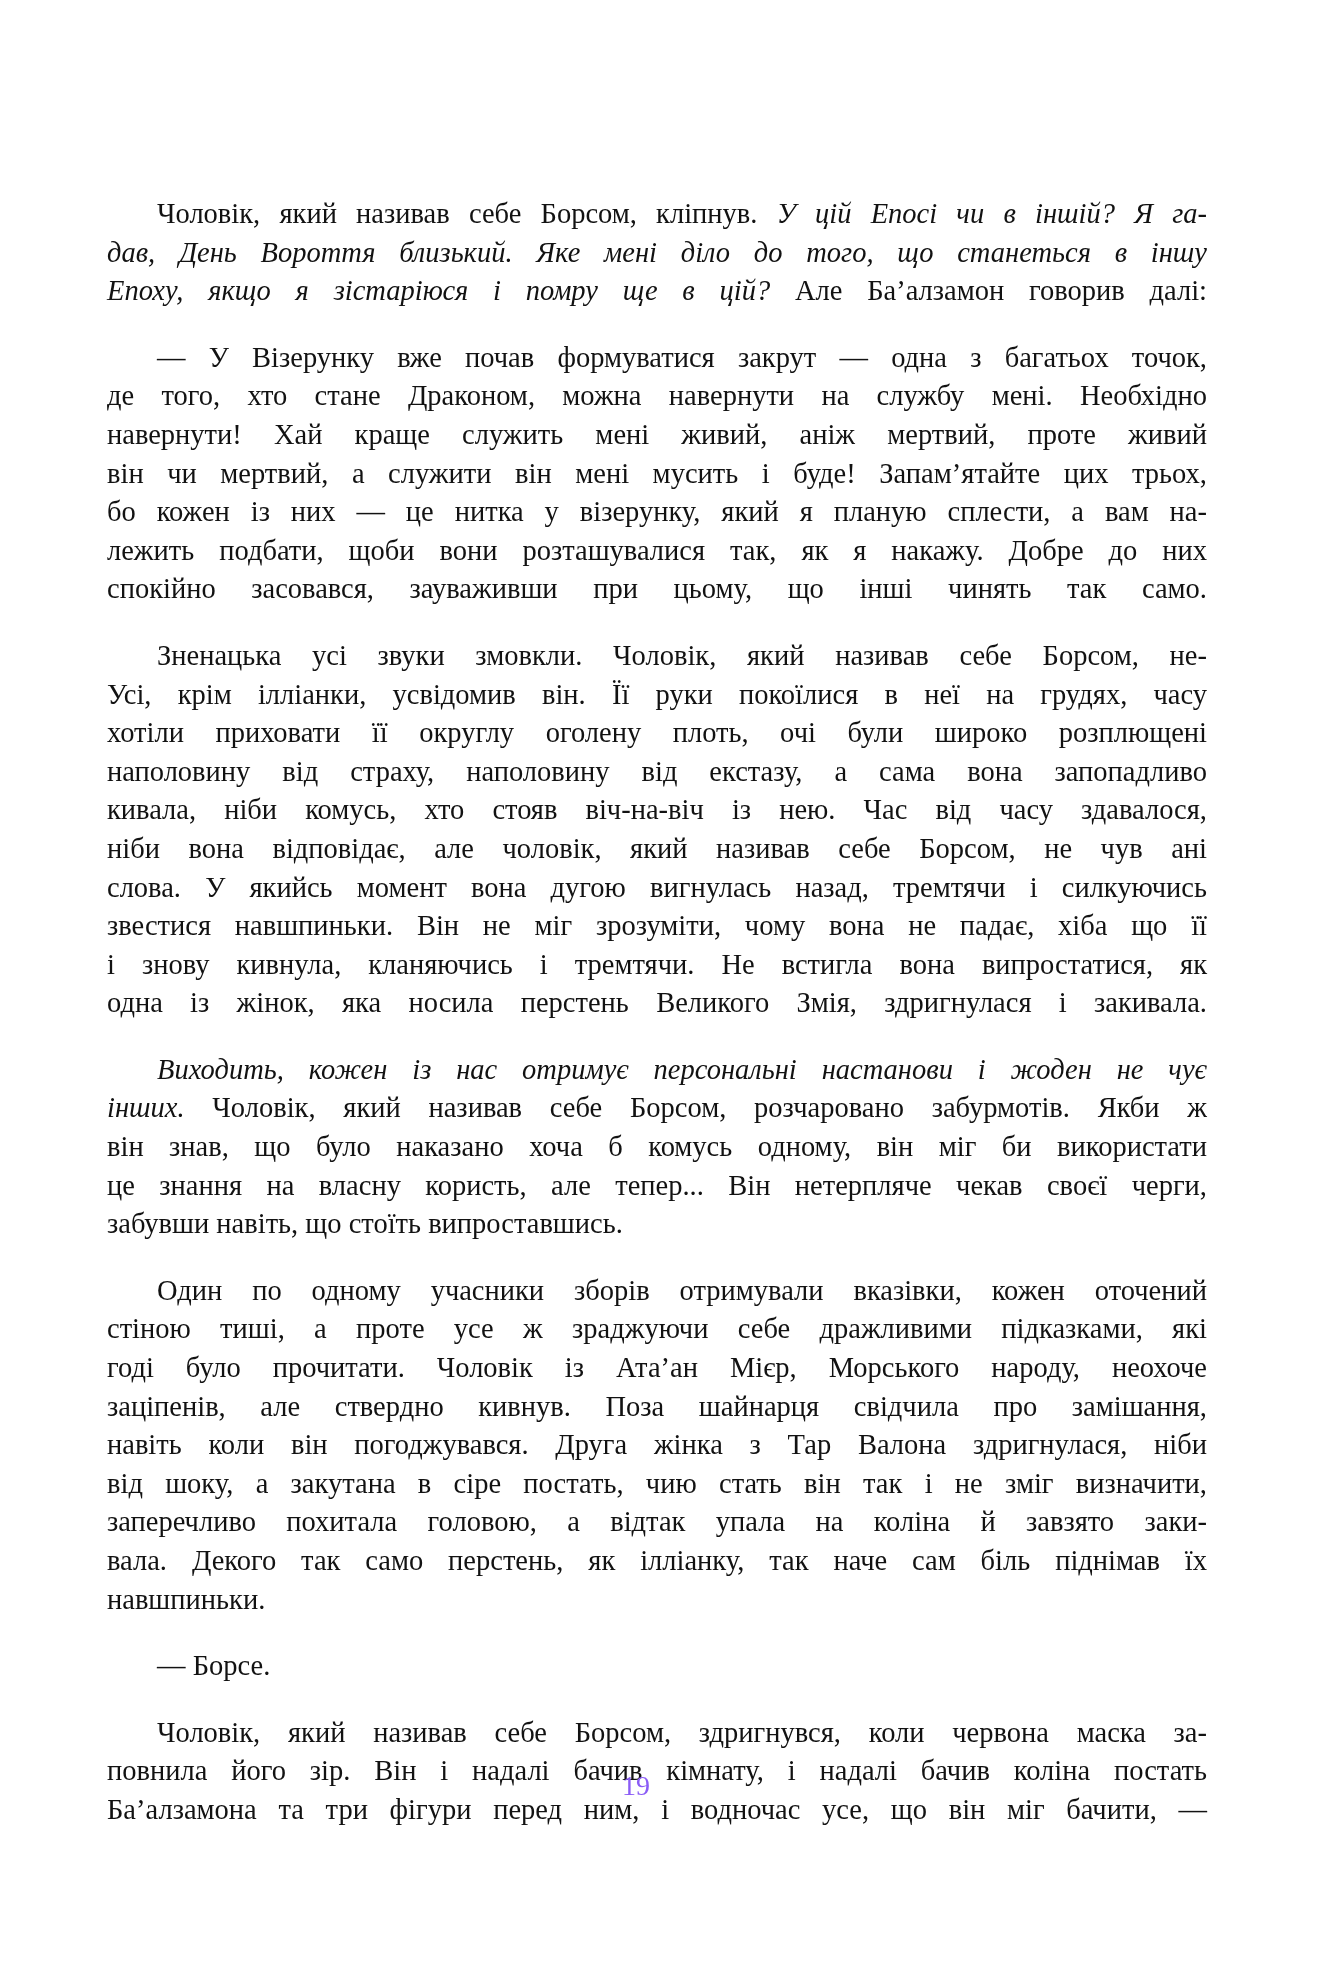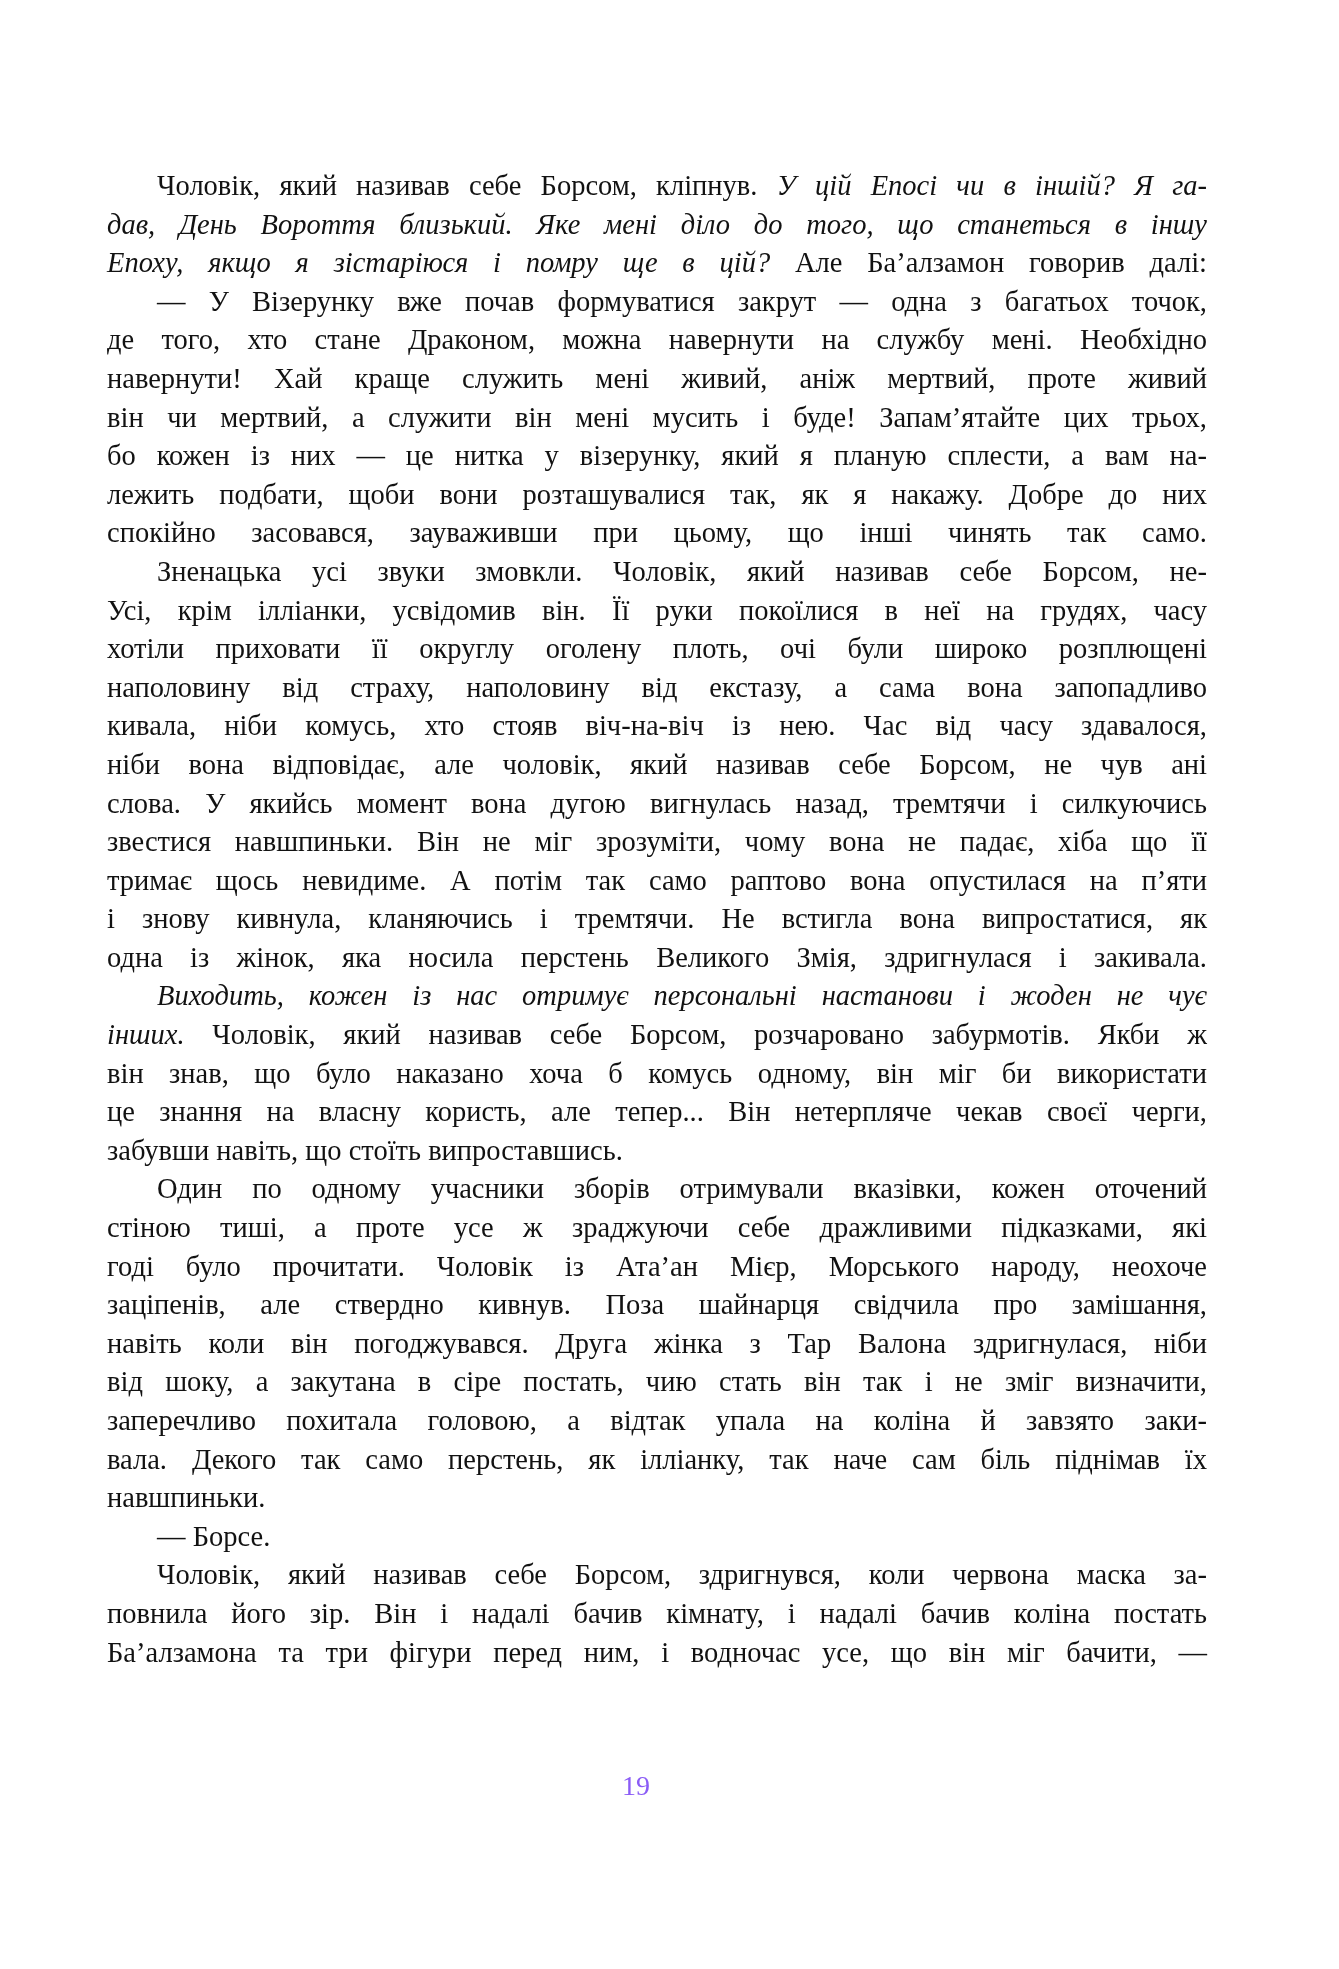--- a/index.html
+++ b/index.html
@@ -31,20 +31,21 @@
   .line {
     text-align: justify;
     text-align-last: justify;
     white-space: normal;
   }
   .line.no-just {
     text-align-last: left;
   }
   .line.indent {
     text-indent: 50px;
+    margin-top: 28px;
   }
   .run.it {
     font-style: italic;
   }
   .folio {
     position: absolute;
     top: 1770px;
     left: 0;
     width: 1272px;
     text-align: center;
@@ -69,21 +70,20 @@
       <div class="line"><span class="run">лежить подбати, щоби вони розташувалися так, як я накажу. Добре до них</span></div>
       <div class="line"><span class="run">спокійно засовався, зауваживши при цьому, що інші чинять так само.</span></div>
       <div class="line indent"><span class="run">Зненацька усі звуки змовкли. Чоловік, який називав себе Борсом, не-</span></div>
       <div class="line"><span class="run">Усі, крім ілліанки, усвідомив він. Її руки покоїлися в неї на грудях, часу</span></div>
       <div class="line"><span class="run">хотіли приховати її округлу оголену плоть, очі були широко розплющені</span></div>
       <div class="line"><span class="run">наполовину від страху, наполовину від екстазу, а сама вона запопадливо</span></div>
       <div class="line"><span class="run">кивала, ніби комусь, хто стояв віч-на-віч із нею. Час від часу здавалося,</span></div>
       <div class="line"><span class="run">ніби вона відповідає, але чоловік, який називав себе Борсом, не чув ані</span></div>
       <div class="line"><span class="run">слова. У якийсь момент вона дугою вигнулась назад, тремтячи і силкуючись</span></div>
       <div class="line"><span class="run">звестися навшпиньки. Він не міг зрозуміти, чому вона не падає, хіба що її</span></div>
-      <div class="line"><span class="run">тримає щось невидиме. А потім так само раптово вона опустилася на п’яти</span></div>
       <div class="line"><span class="run">і знову кивнула, кланяючись і тремтячи. Не встигла вона випростатися, як</span></div>
       <div class="line"><span class="run">одна із жінок, яка носила перстень Великого Змія, здригнулася і закивала.</span></div>
       <div class="line indent"><span class="run it">Виходить, кожен із нас отримує персональні настанови і жоден не чує</span></div>
       <div class="line"><span class="run it">інших.</span><span class="run"> Чоловік, який називав себе Борсом, розчаровано забурмотів. Якби ж</span></div>
       <div class="line"><span class="run">він знав, що було наказано хоча б комусь одному, він міг би використати</span></div>
       <div class="line"><span class="run">це знання на власну користь, але тепер... Він нетерпляче чекав своєї черги,</span></div>
       <div class="line no-just"><span class="run">забувши навіть, що стоїть випроставшись.</span></div>
       <div class="line indent"><span class="run">Один по одному учасники зборів отримували вказівки, кожен оточений</span></div>
       <div class="line"><span class="run">стіною тиші, а проте усе ж зраджуючи себе дражливими підказками, які</span></div>
       <div class="line"><span class="run">годі було прочитати. Чоловік із Ата’ан Мієр, Морського народу, неохоче</span></div>

